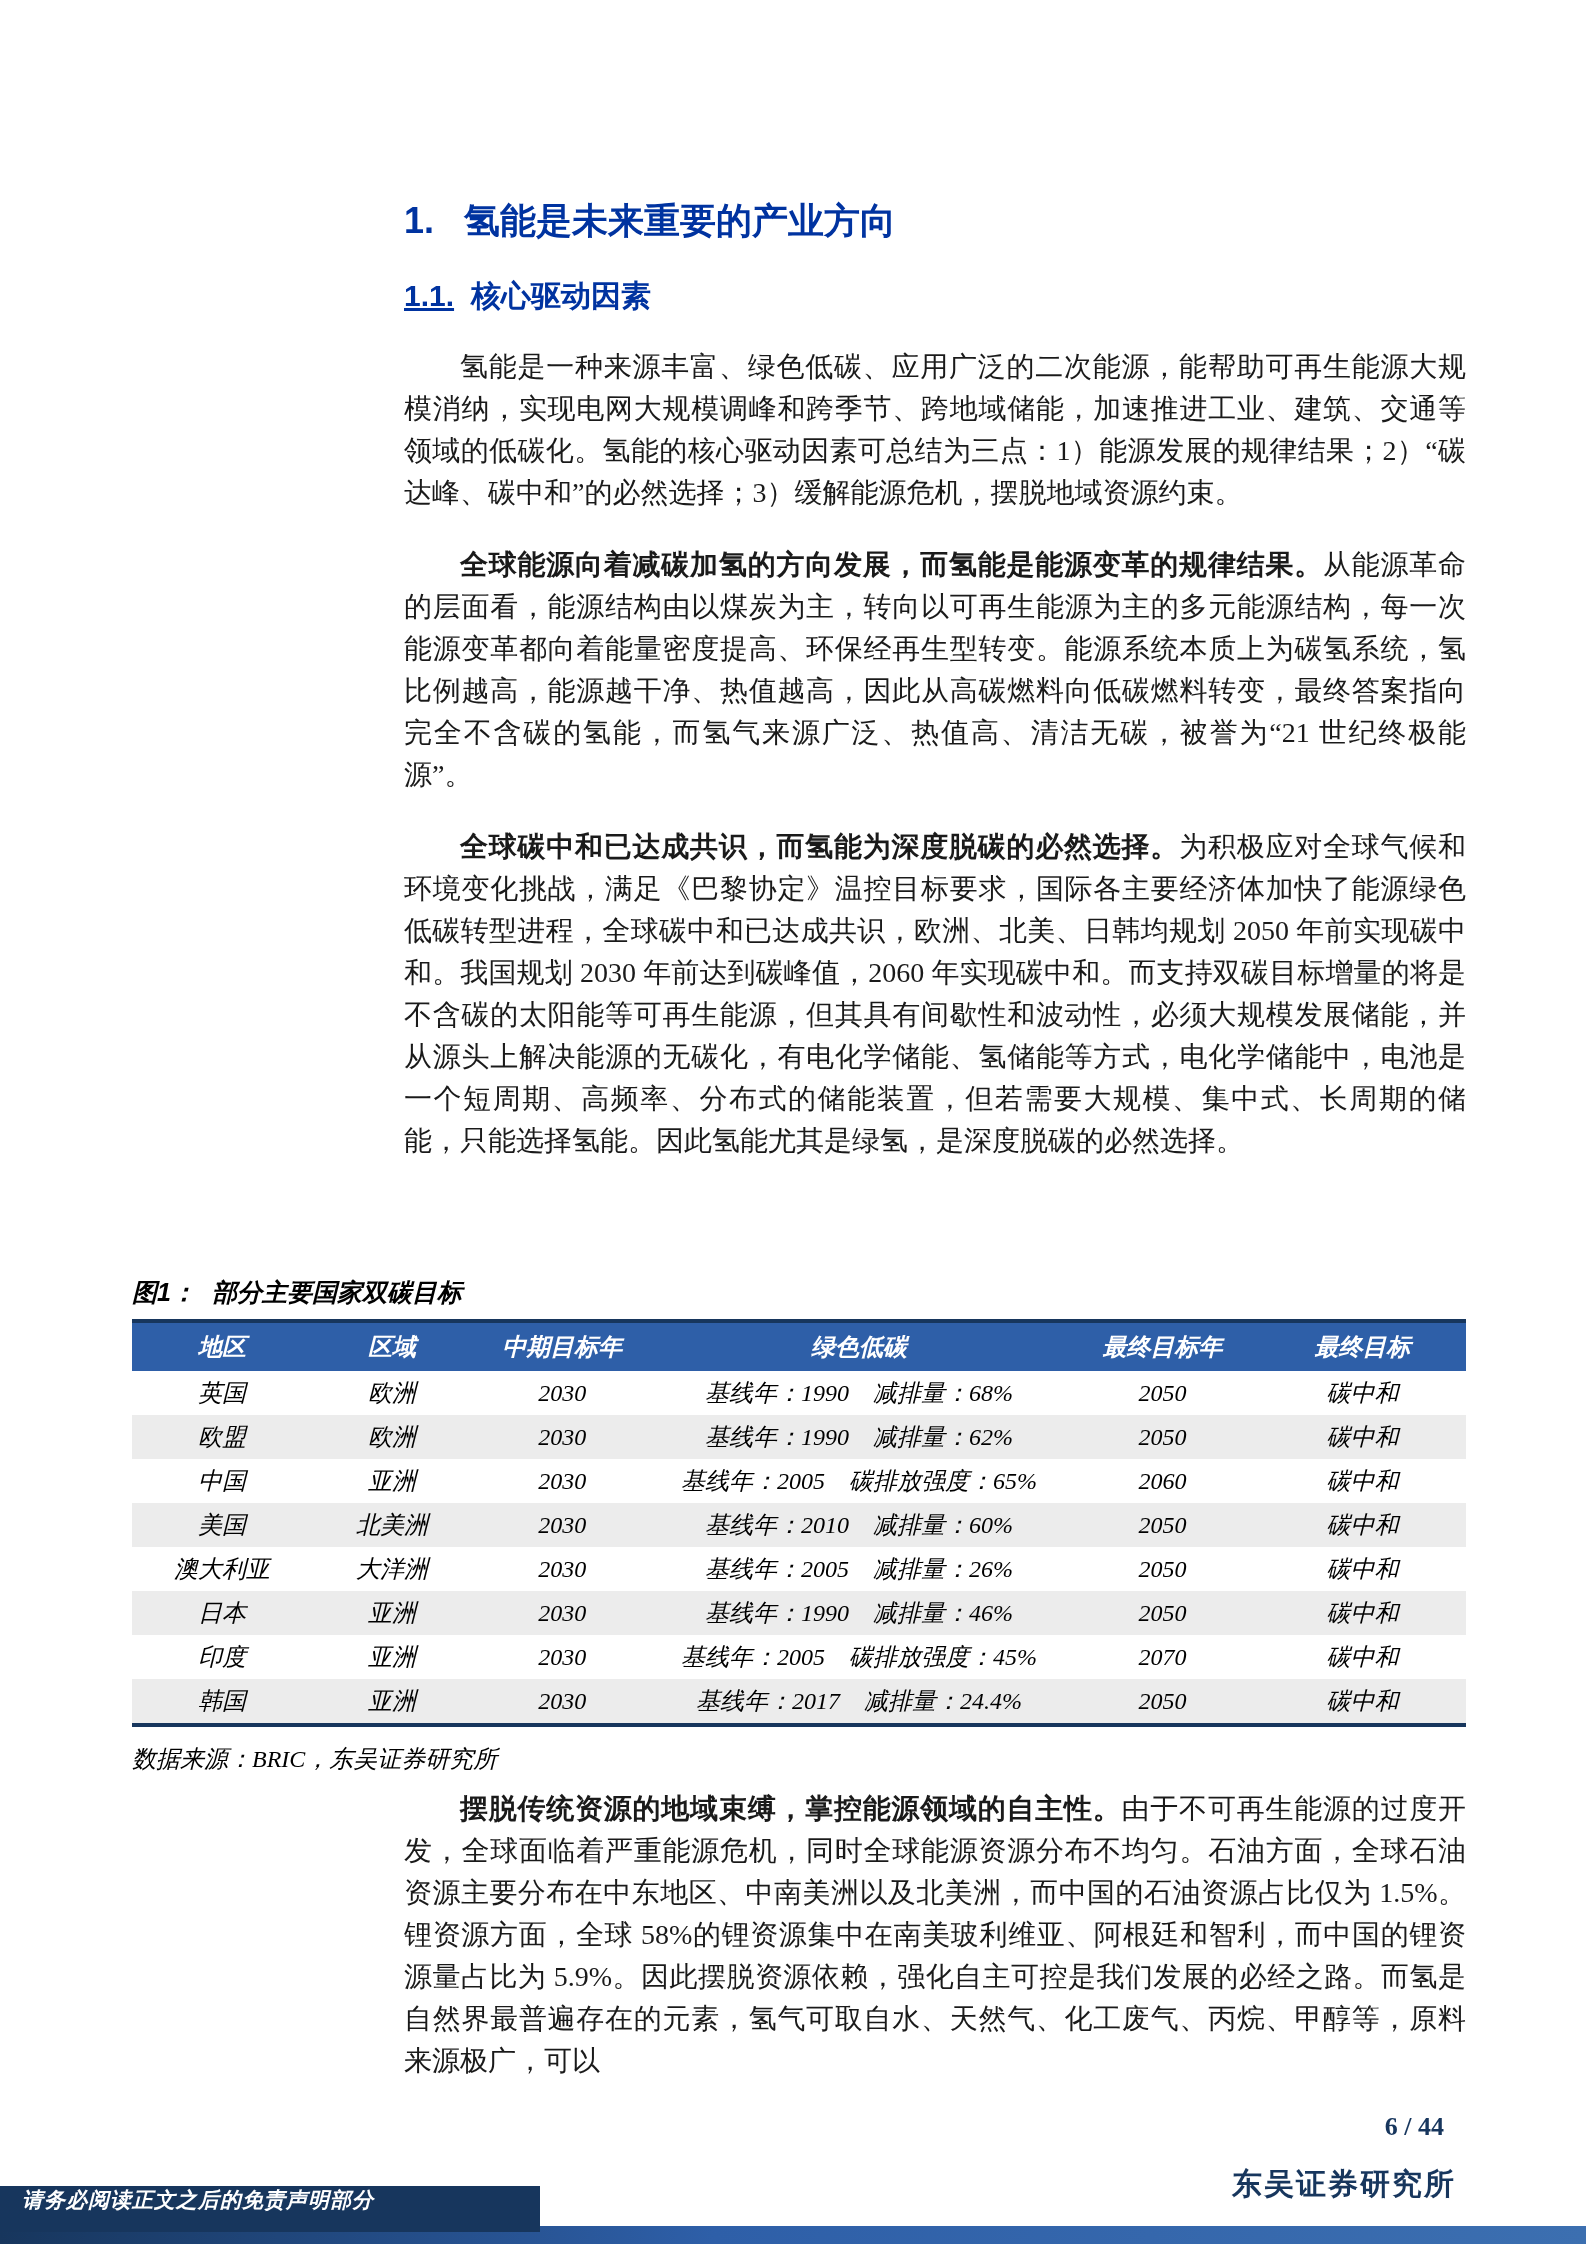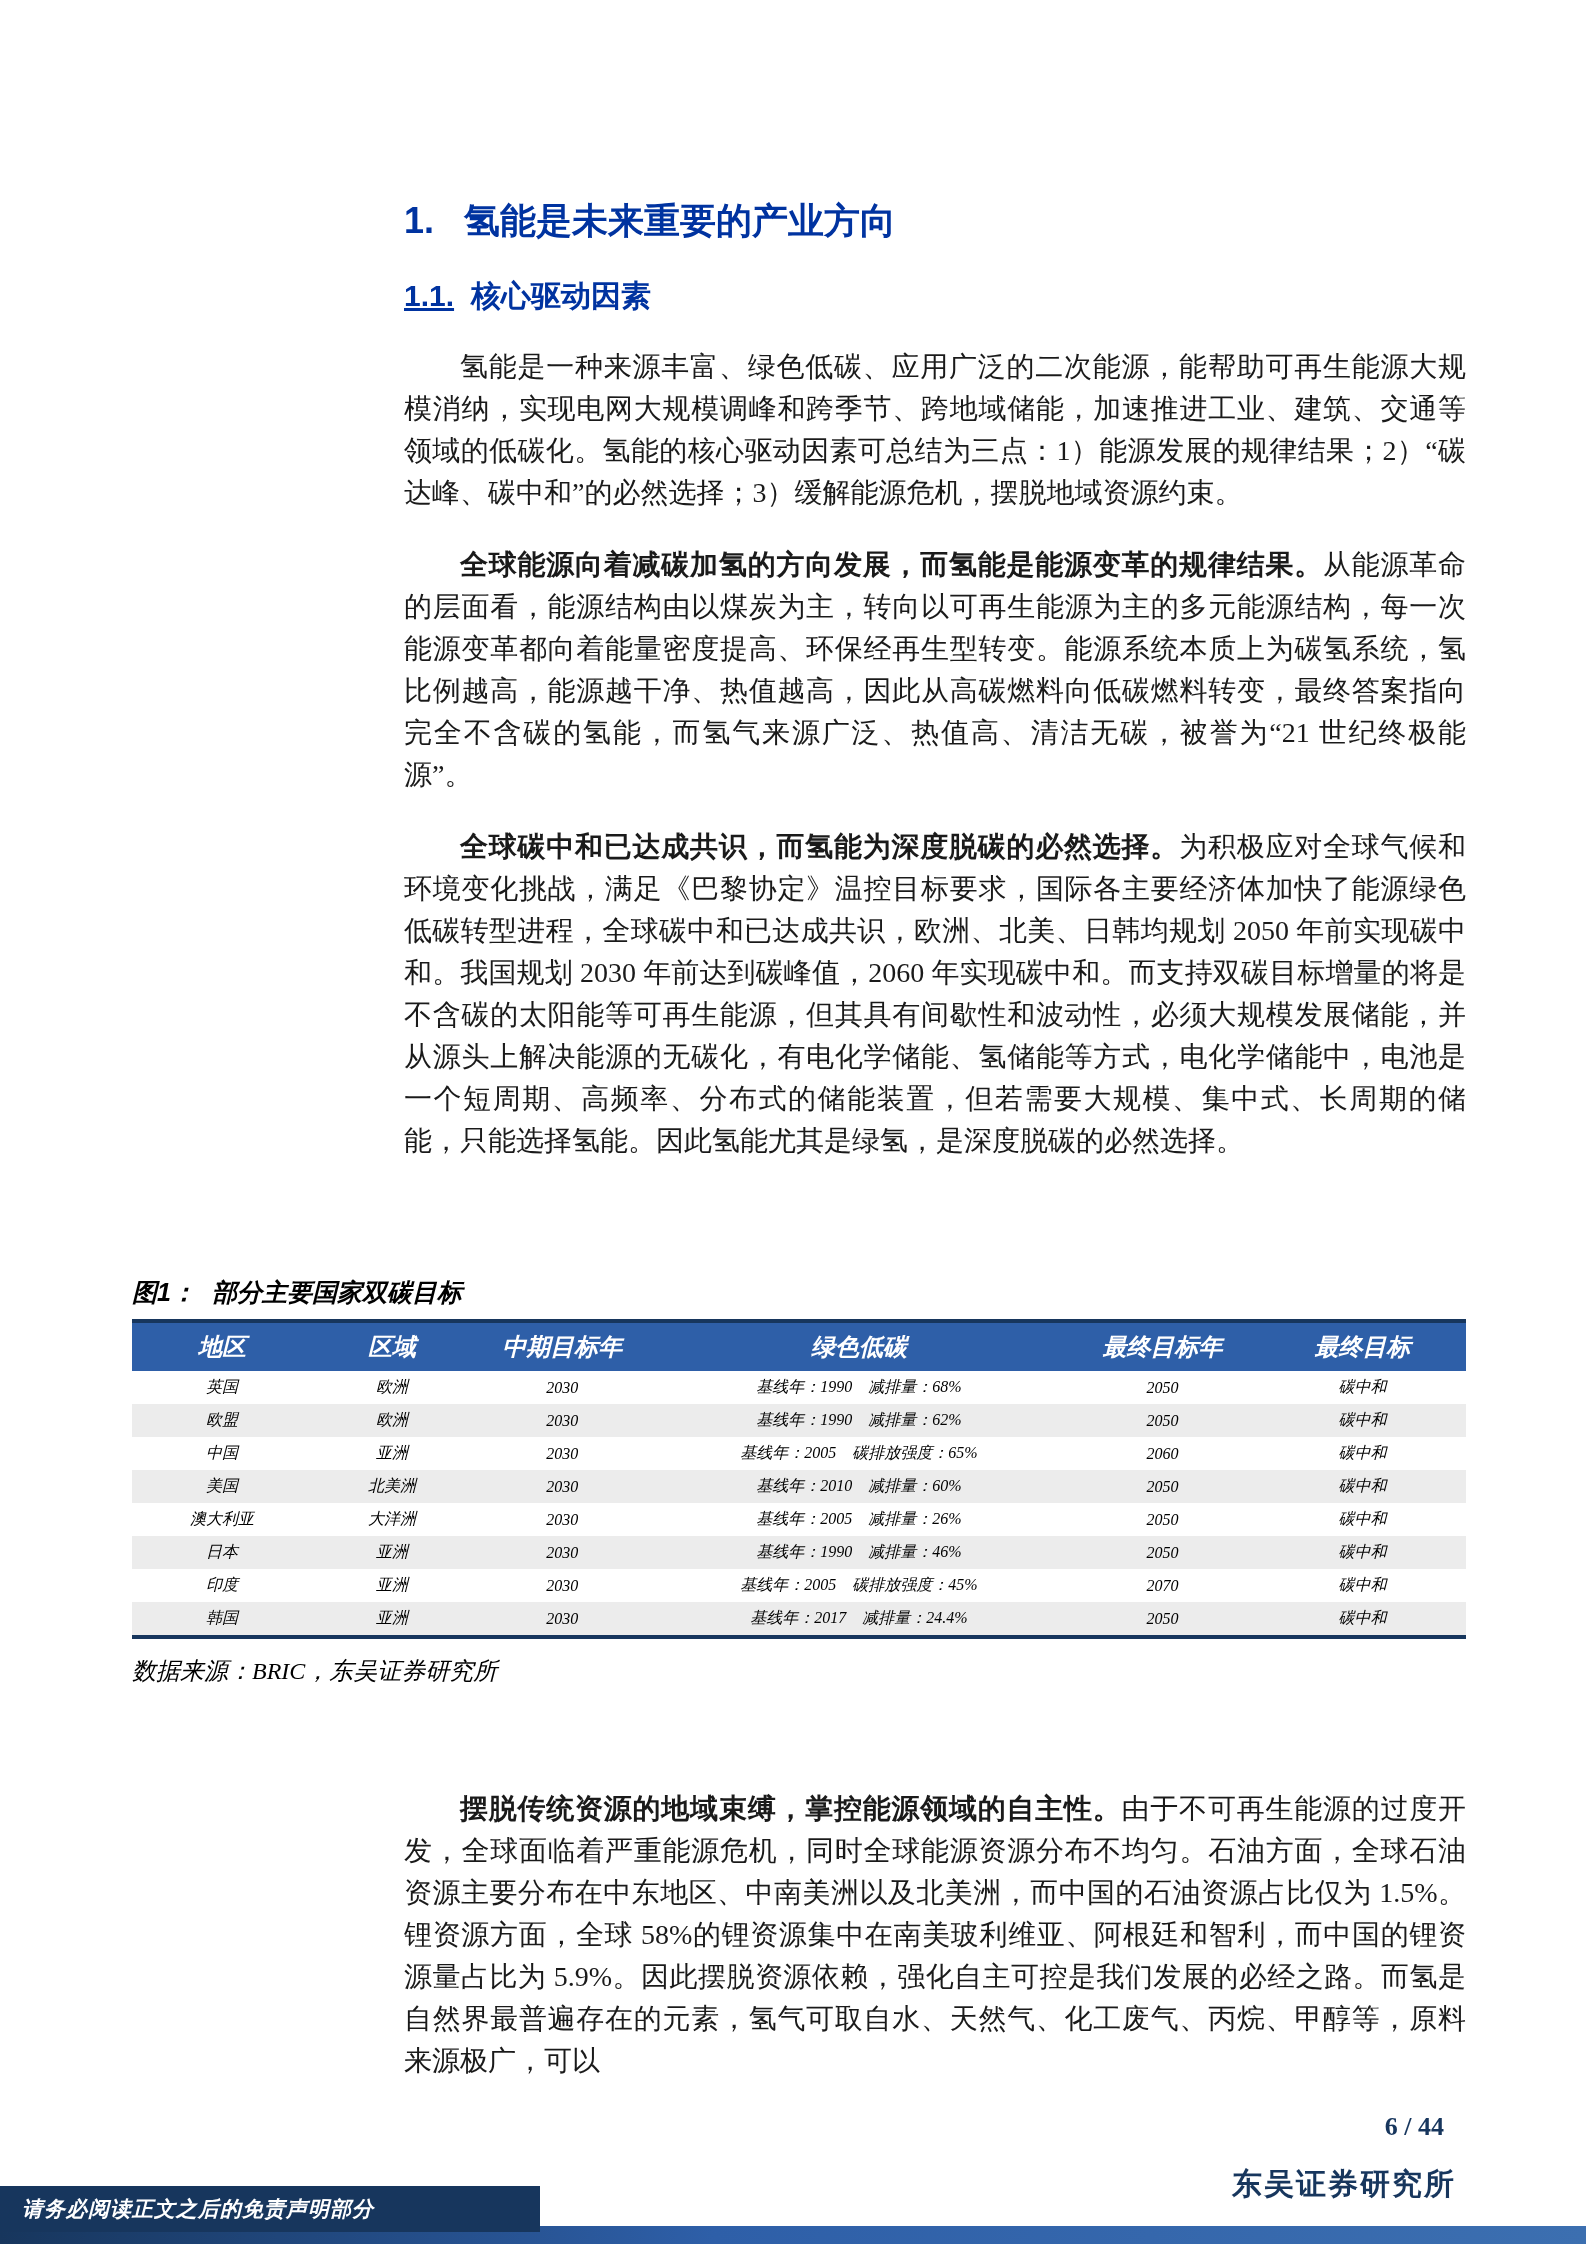--- a/index.html
+++ b/index.html
@@ -35,31 +35,31 @@
                 font-family:"Liberation Sans","DejaVu Sans",sans-serif; }
 
   
   .figure { position:absolute; left:132px; right:120px; top:1276px;font-style:italic; }
   .fig-caption { display:flex; gap:16px; font-size:25px; font-weight:bold; color:#000;
                  font-family:"Liberation Sans","DejaVu Sans",sans-serif; margin-bottom:10px; }
   .tbl-wrap { border-top:4px solid #17365D; border-bottom:4px solid #17365D; }
   table.dc { width:100%; border-collapse:collapse; table-layout:fixed; }
   table.dc th { background:#2E5FA8; color:#ffffff; font-weight:bold; font-size:24px;
                 padding:8px 4px; font-family:"Liberation Sans","DejaVu Sans",sans-serif; }
-  table.dc td { text-align:center; font-size:16px; padding:6px 4px; color:#000; }
+  table.dc td { text-align:center; font-size:24px; padding:6px 4px; color:#000; }
   table.dc tbody tr:nth-child(even) { background:#ECECEC; }
   .fig-source { margin-top:16px; font-size:24px; color:#000; }
 
   
   .page-number { position:absolute; top:2112px; right:142px; font-size:26px;
                  font-weight:bold; color:#17365D; }
   .institute { position:absolute; top:2164px; right:130px; font-size:30px;
                font-weight:bold; color:#17365D; letter-spacing:2px; }
   .disclaimer-box { position:absolute; left:0; top:2186px; width:540px; height:46px;
-                    background:#17365D; color:#ffffff; display:flex; align-items:center;
+                    background:#17365D; color:#ffffff; display:flex; align-items:flex-start;
                     padding-left:22px; box-sizing:border-box; font-size:21px;
                     font-weight:bold; font-style:italic; letter-spacing:1px; z-index:2; }
   .bottom-strip { position:absolute; left:0; right:0; bottom:0; height:18px;
                   background:linear-gradient(90deg,#17365D 0%,#2E5FA8 45%,#3C6FB0 100%); z-index:1; }
 </style>
 </head>
 <body>
 
 <div class="page">
 

